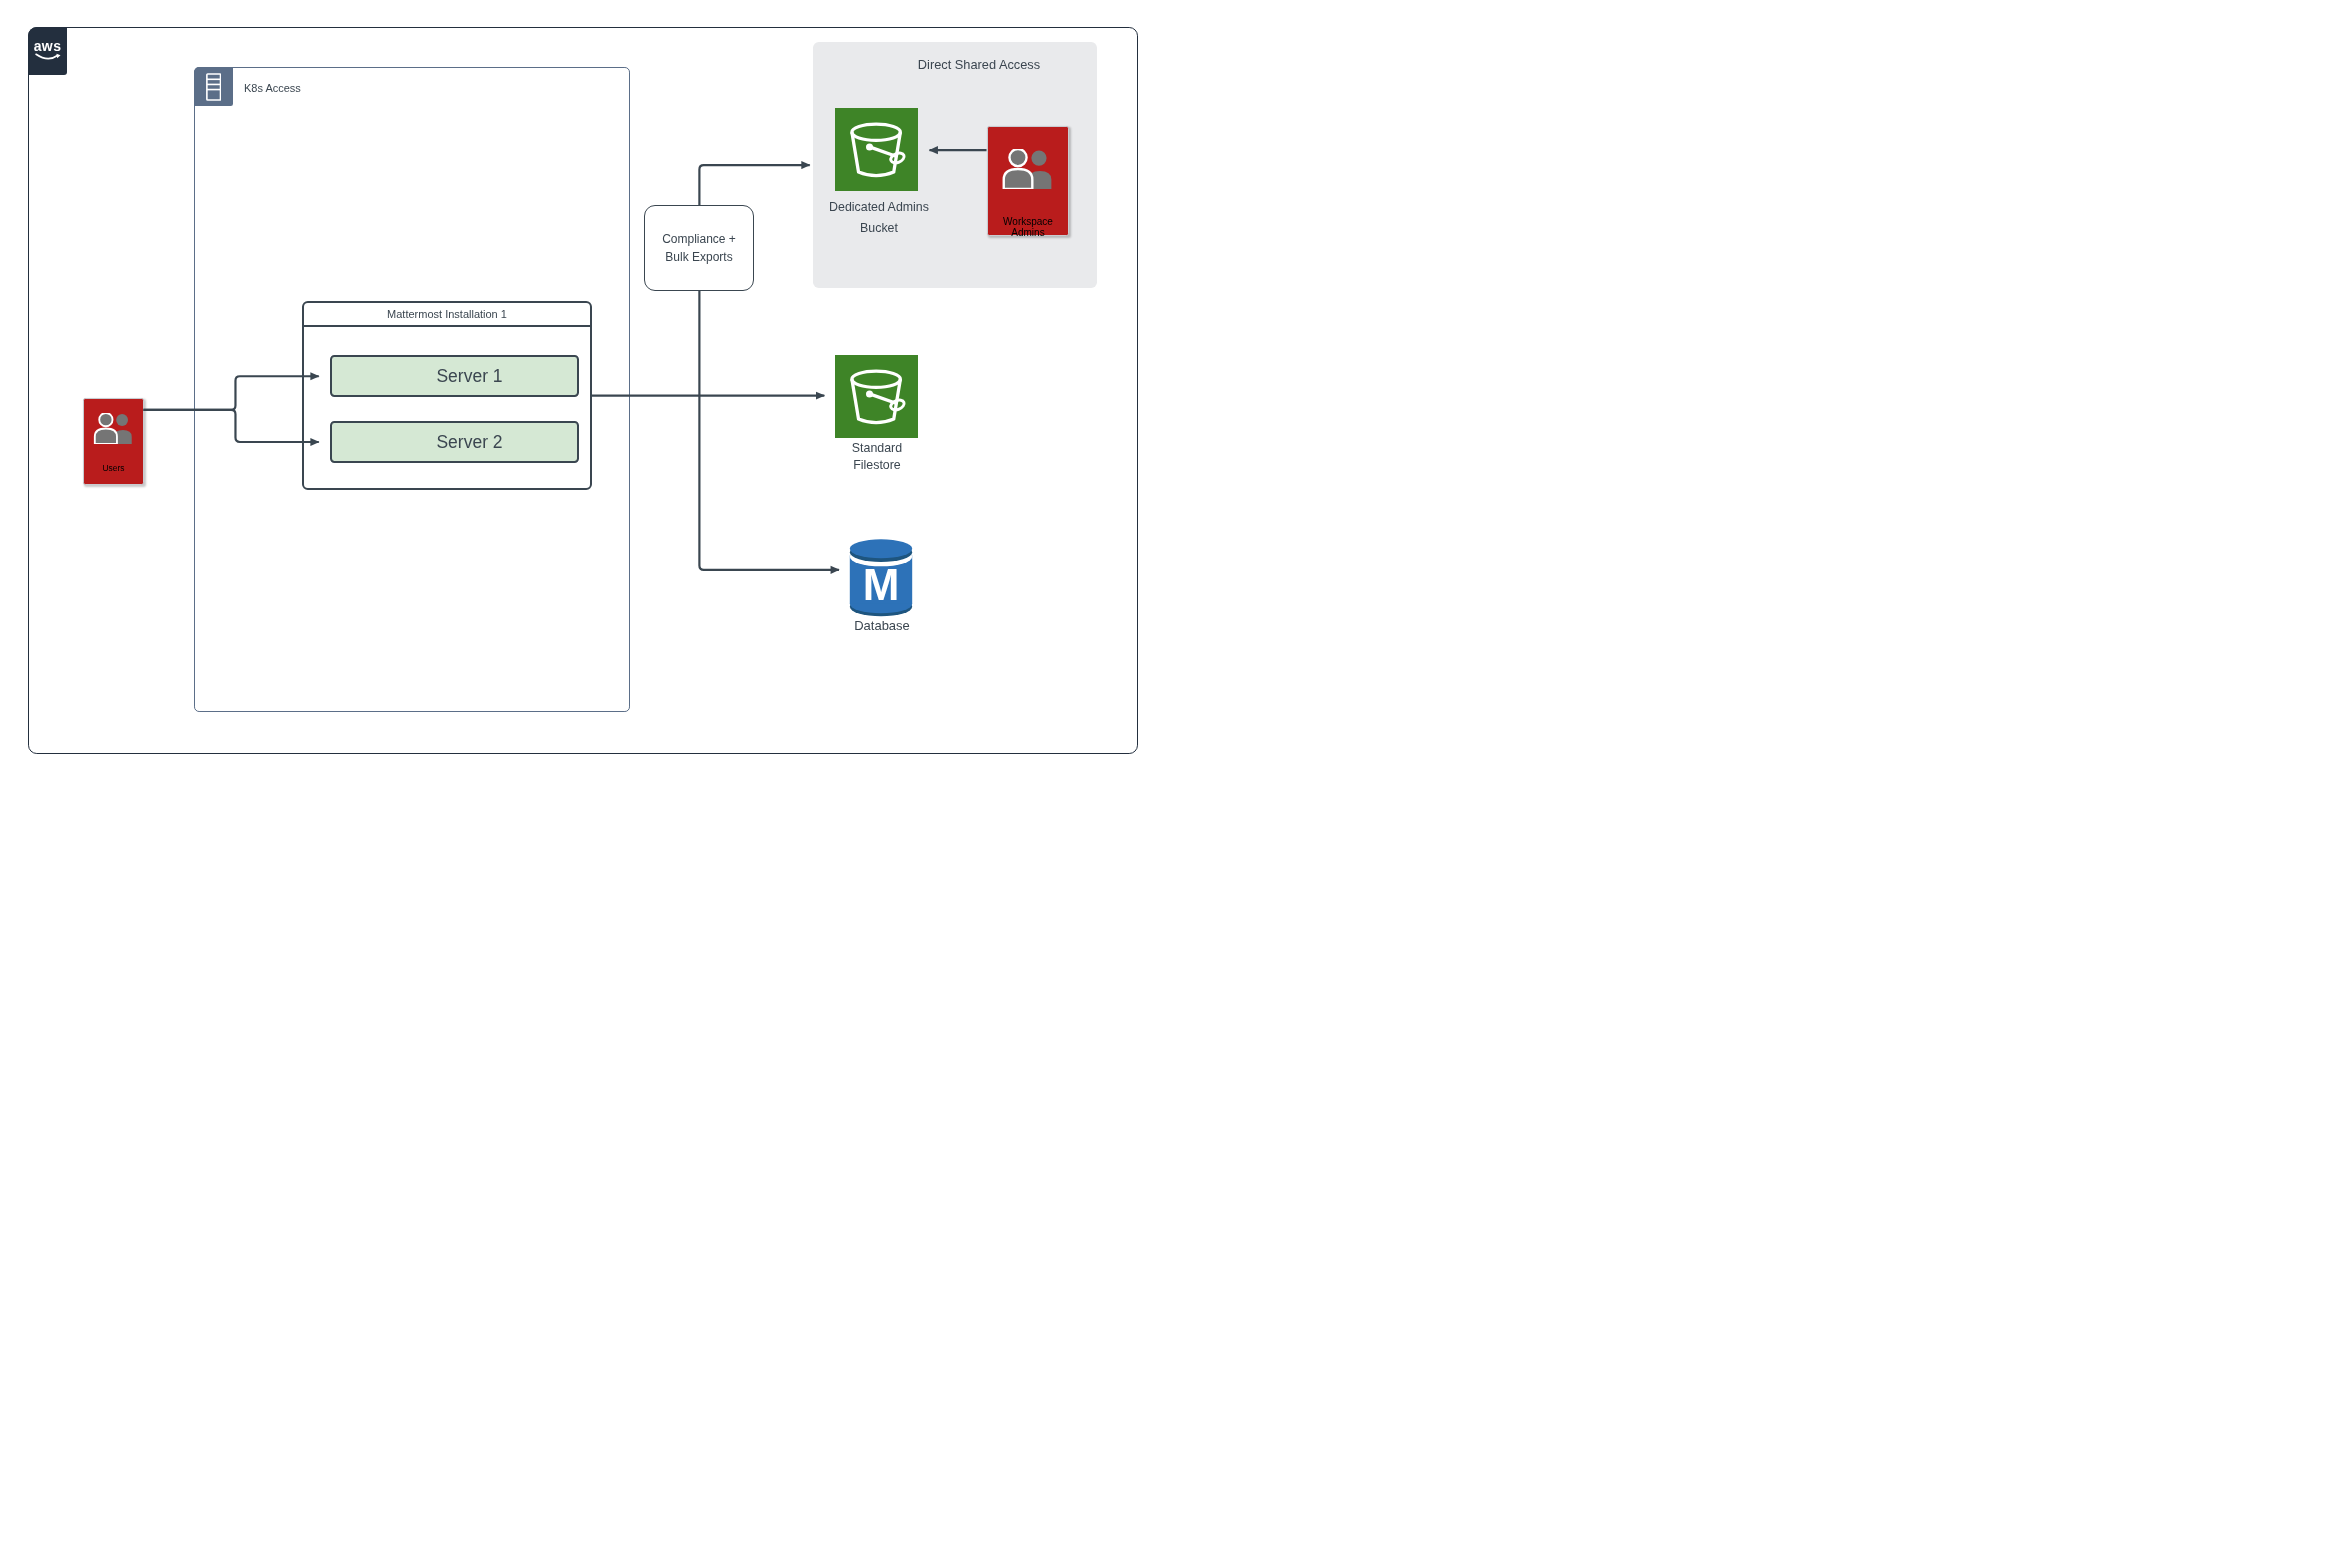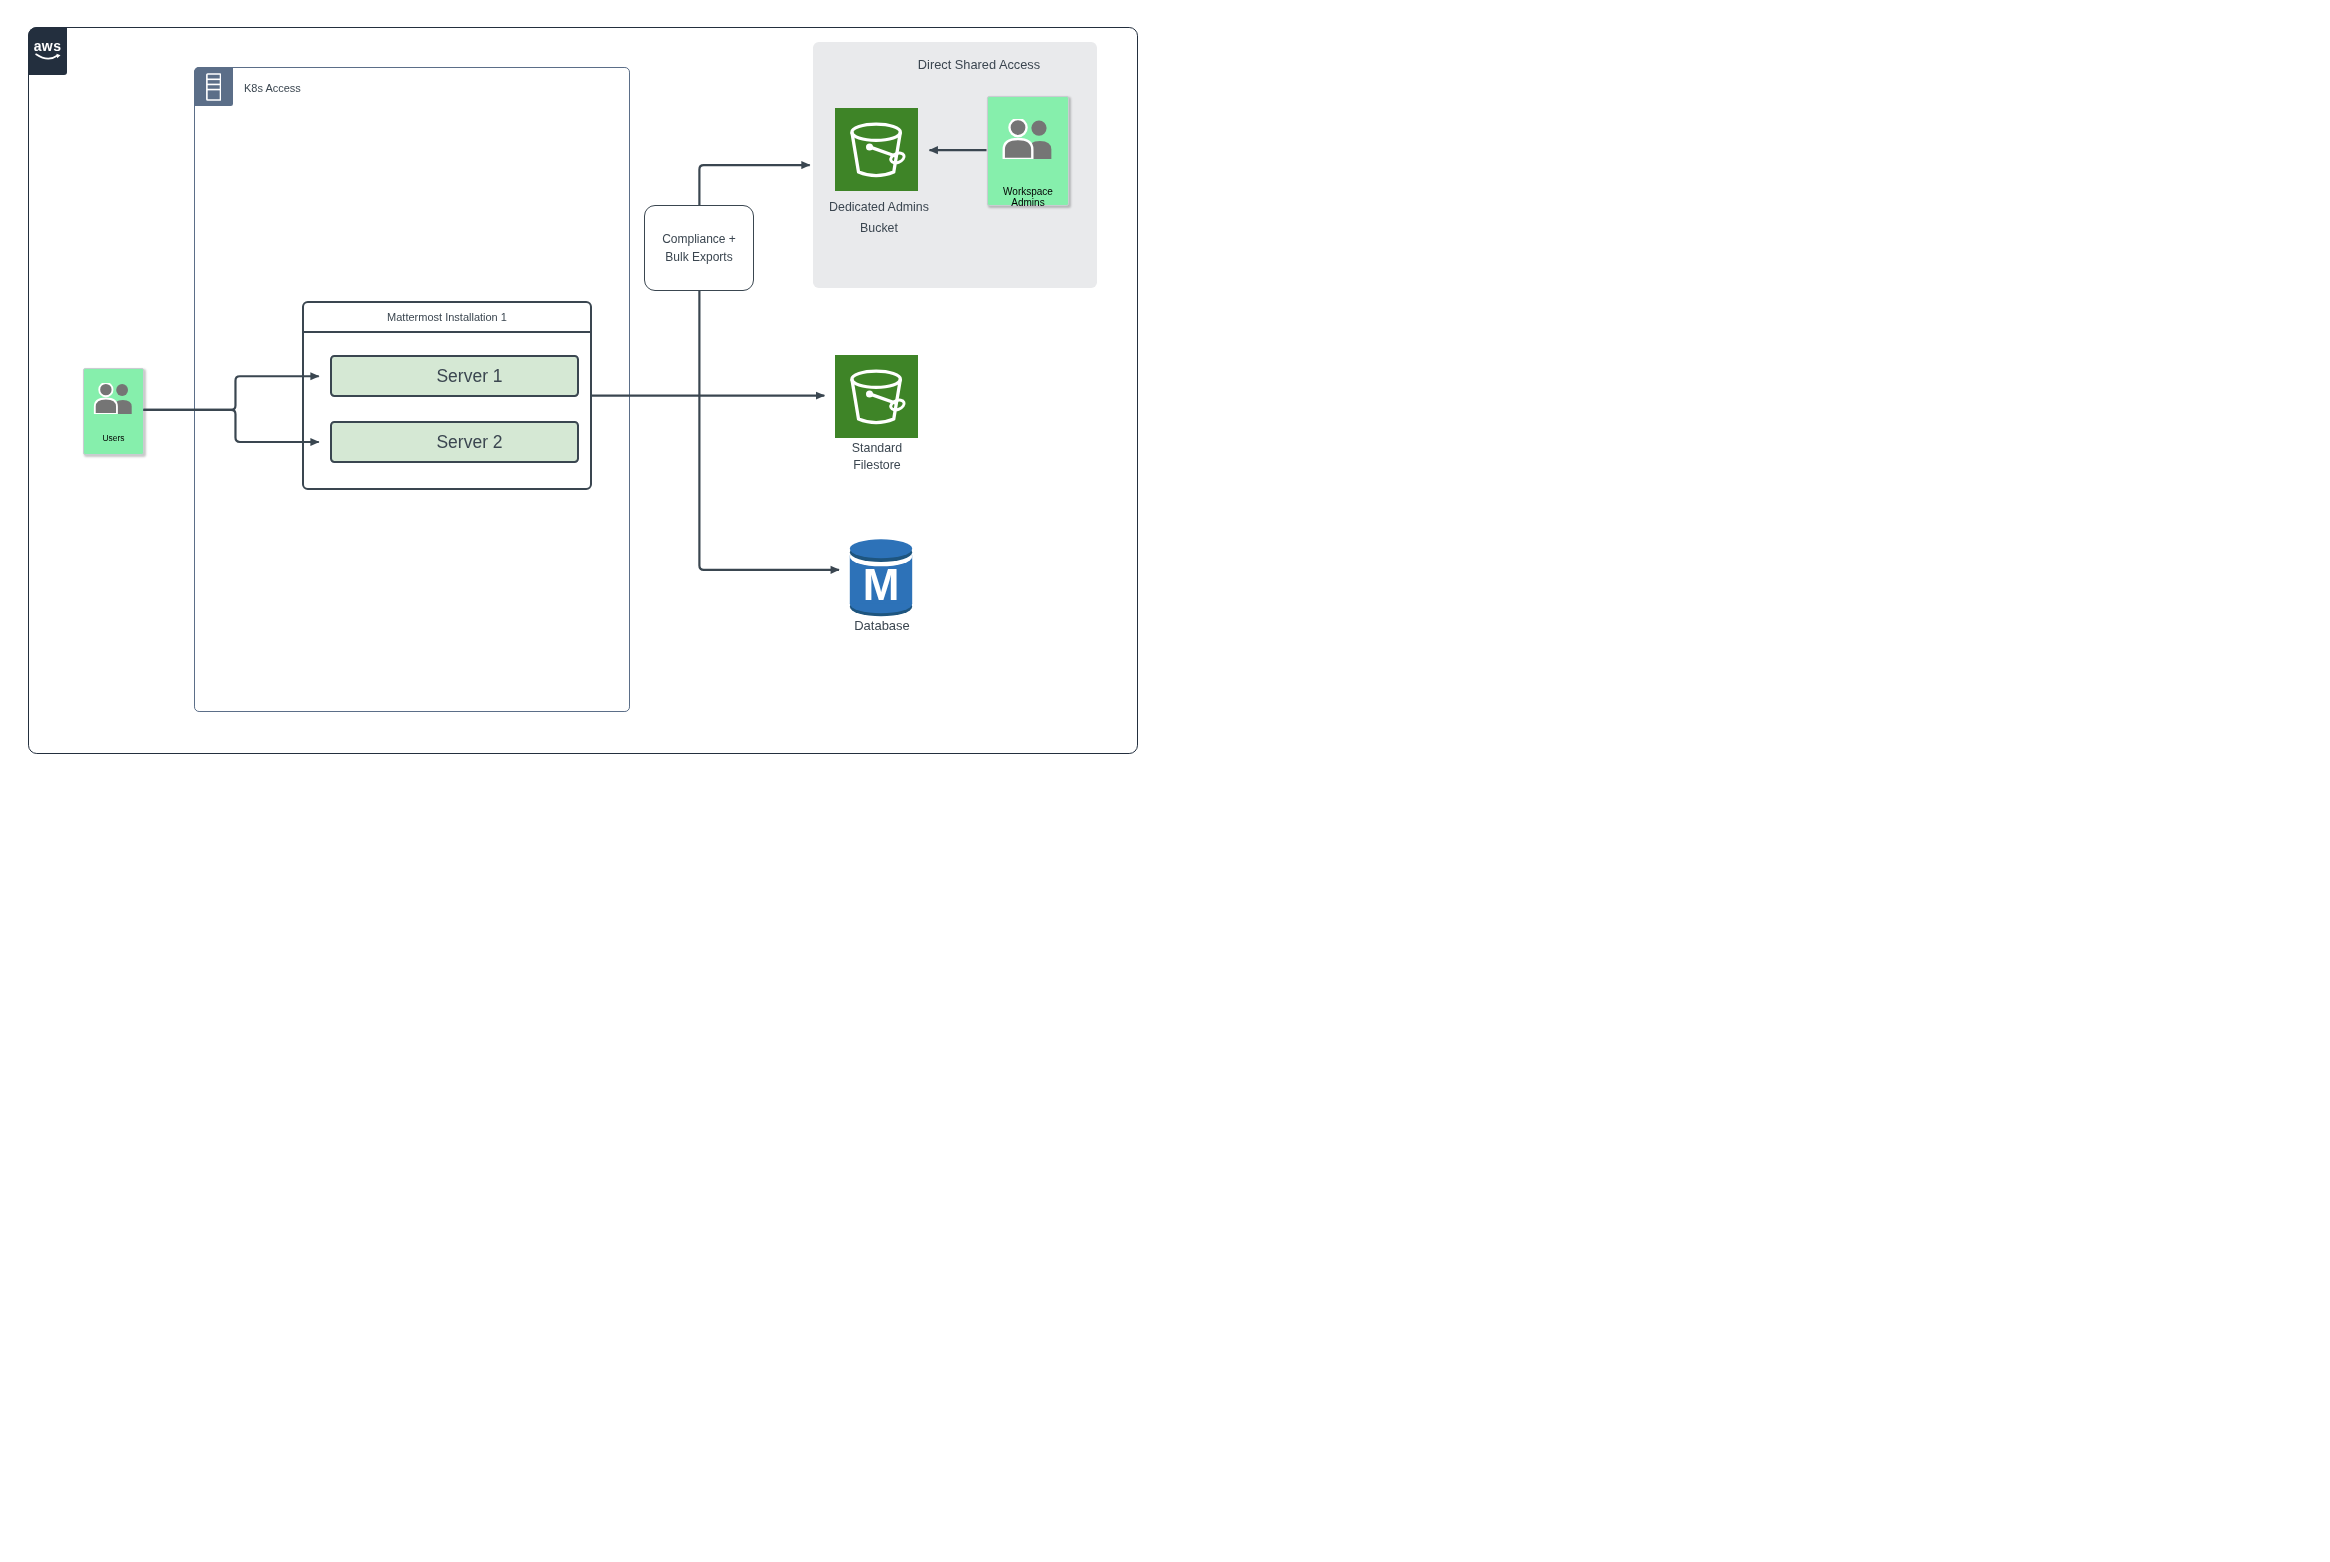--- a/index.html
+++ b/index.html
@@ -17,25 +17,25 @@
   .aws-badge{left:28px;top:27px;width:39px;height:48px;background:var(--navy);border-radius:8.8px 0 2.9px 0;z-index:2;
     display:flex;flex-direction:column;align-items:center;justify-content:center;}
   .aws-text{color:#fff;font-weight:bold;font-size:14px;line-height:13px;letter-spacing:0.4px;}
 
   .k8s-box{left:194px;top:67px;width:436px;height:645px;border:1.5px solid var(--slate);border-radius:5.1px;z-index:2;background:transparent;}
   .k8s-badge{left:194px;top:67px;width:39px;height:39px;background:var(--slate);border-radius:5.1px 0 2.2px 0;z-index:3;
     display:flex;align-items:center;justify-content:center;}
   .k8s-label{left:244px;top:82px;font-size:11px;z-index:3;}
 
   .mm-box{left:302px;top:301px;width:290px;height:189px;background:#fff;border:2.2px solid var(--line);border-radius:5.8px;z-index:3;}
-  .mm-title{height:30px;border-bottom:2.2px solid var(--line);display:flex;align-items:center;justify-content:center;font-size:11px;}
+  .mm-title{height:24px;border-bottom:2.2px solid var(--line);display:flex;align-items:center;justify-content:center;font-size:11px;}
   .server-box{left:330px;width:249px;height:42px;background:var(--green-light);border:2.2px solid var(--line);border-radius:4.4px;
     display:flex;align-items:center;justify-content:center;font-size:17.5px;z-index:4;padding-left:30px;}
 
-  .card{background:#86efac;border:0.7px solid var(--card-border);border-radius:2.2px;box-shadow:1.5px 1.5px 2.2px rgba(0,0,0,.22);z-index:3;}
+  .card{background:#b91c1c;border:0.7px solid var(--card-border);border-radius:2.2px;box-shadow:1.5px 1.5px 2.2px rgba(0,0,0,.22);z-index:3;margin-top:30px;}
   .users-card{left:83px;top:368px;width:61px;height:87px;}
   .users-label{position:absolute;left:0;right:0;top:64px;text-align:center;font-size:8.4px;color:#000;}
   .wa-card{left:987px;top:96px;width:82px;height:110px;z-index:3;}
   .wa-label{position:absolute;left:0;right:0;top:89px;text-align:center;font-size:10px;color:#000;}
 
   .compliance-box{left:644px;top:205px;width:110px;height:86px;background:#fff;border:1.1px solid var(--line);border-radius:11px;
     display:flex;align-items:center;justify-content:center;text-align:center;font-size:12px;line-height:18px;z-index:7;}
 
   .dsa-panel{left:813px;top:42px;width:284px;height:246px;background:var(--panel);border-radius:5.8px;z-index:1;}
   .dsa-title{left:813px;top:57px;width:284px;text-align:center;font-size:12.8px;z-index:2;padding-left:48px;}

